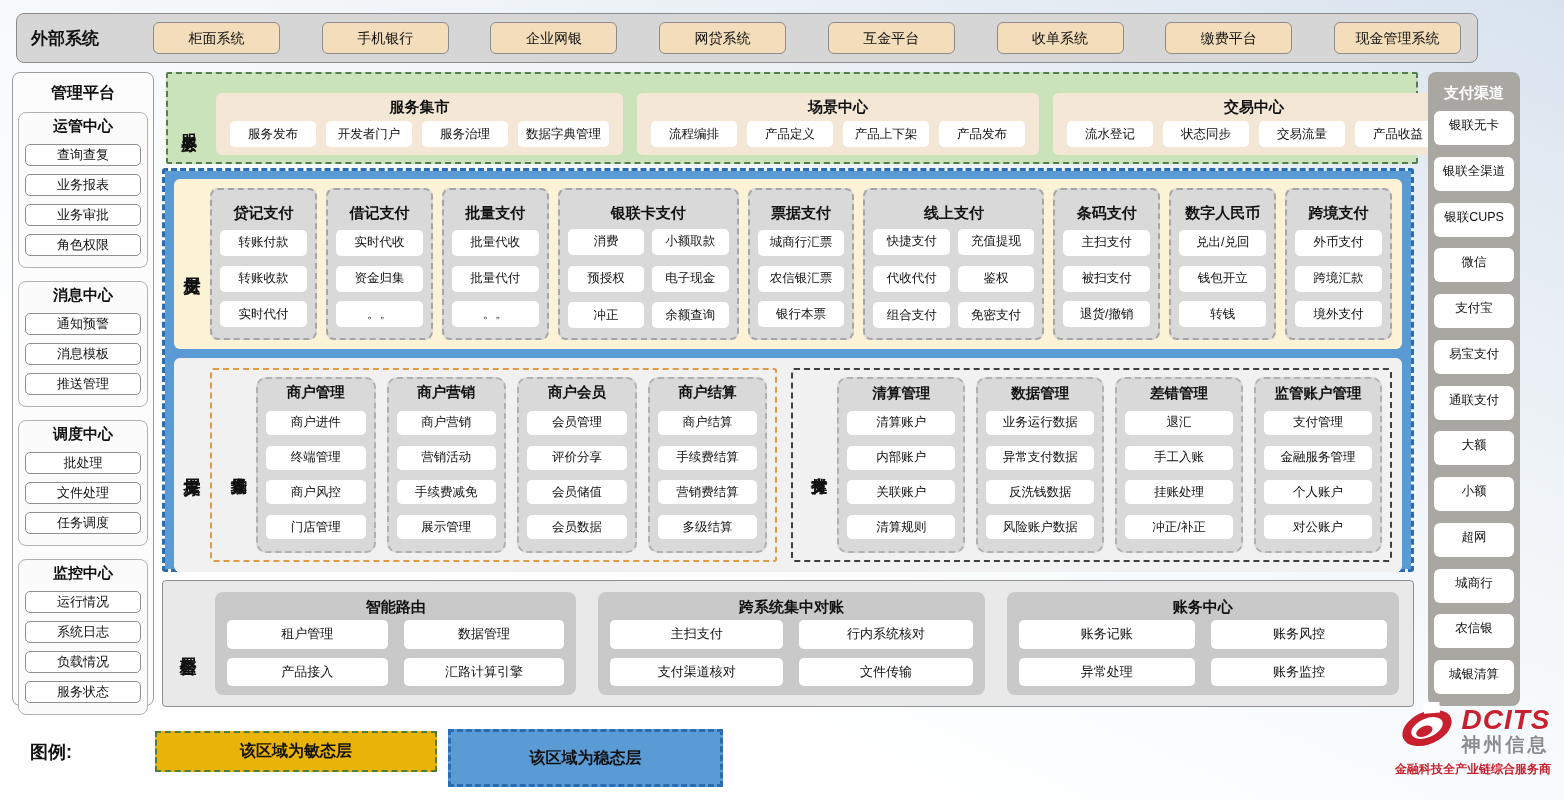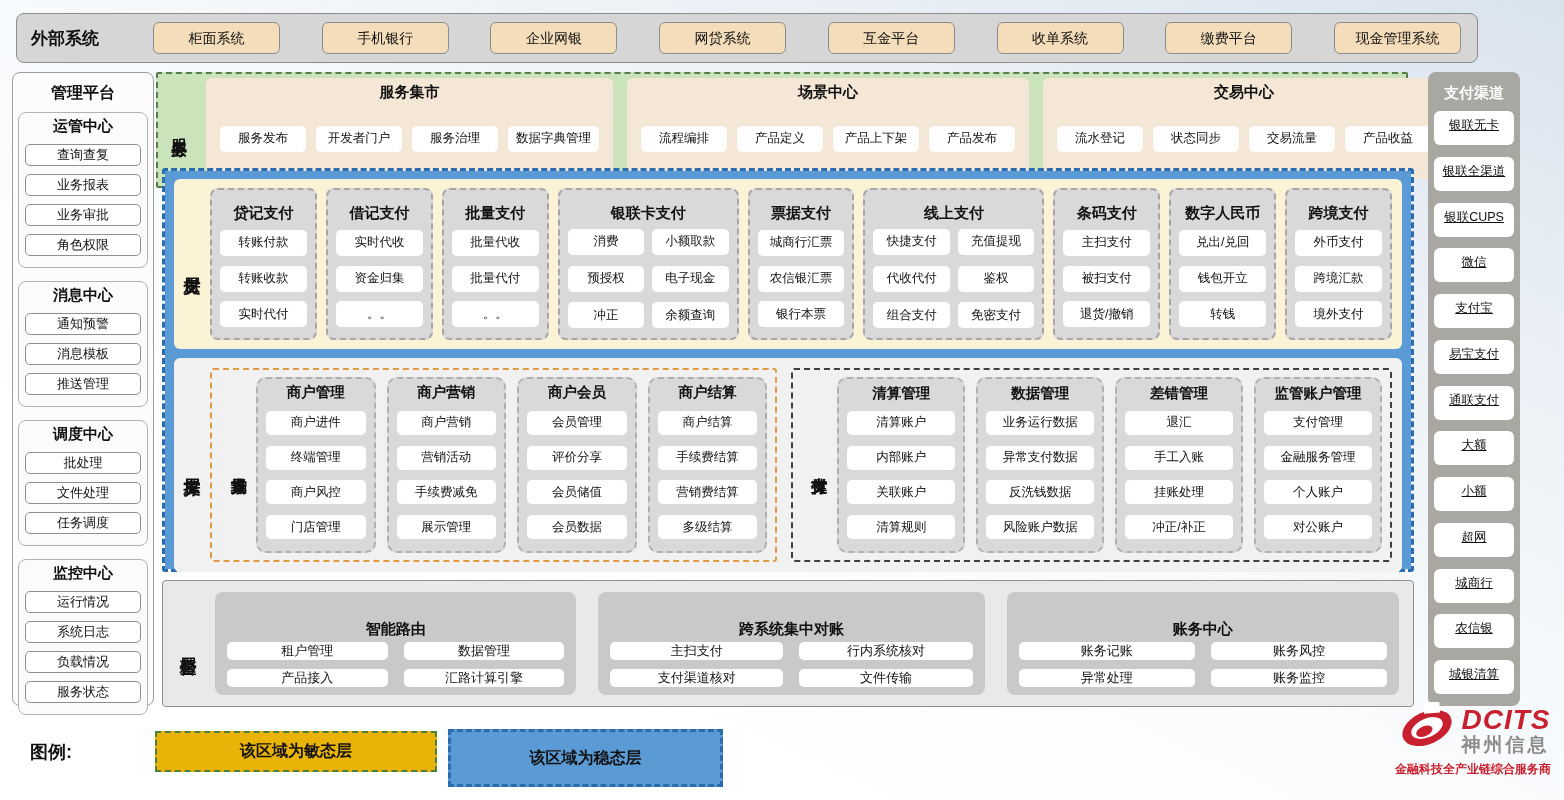--- a/index.html
+++ b/index.html
@@ -36,23 +36,23 @@
   .mgmt-title { text-align:center; font-weight:bold; font-size:16px; margin:4px 0 8px; }
   .mgmt-group { border:1px solid #b2b2b2; border-radius:8px; background:#fbfbfb; padding:2px 3px 3px; margin-bottom:13px; }
   .group-title { text-align:center; font-weight:bold; font-size:15px; line-height:21px; white-space:nowrap; }
   .mgmt-btn {
     height:22px; line-height:20px; text-align:center; font-size:13px;
     background:#fff; border:1px solid #8f8f8f; border-radius:5px; margin:8px 3px; white-space:nowrap;
   }
 
   
   .service {
-    left:156px; top:72px; width:1252px; height:116px;
+    left:166px; top:72px; width:1252px; height:92px;
     background:var(--agile-green,#cbe3ba); border:2px dashed #567d4e; border-radius:2px;
-    display:flex; align-items:stretch; padding:4px 12px 7px 8px; gap:14px;
+    display:flex; align-items:stretch; padding:19px 12px 7px 8px; gap:14px;
   }
   .vlabel {
     writing-mode:vertical-lr; text-orientation:upright;
     font-weight:bold; display:flex; align-items:center; justify-content:center;
     line-height:1; white-space:nowrap;
   }
   .svc-vlabel { width:26px; font-size:16px; letter-spacing:2px; }
   .svc-group { flex:1; background:var(--panel-peach,#f5e7d6); border-radius:6px; padding:1px 14px 7px; display:flex; flex-direction:column; }
   .svc-group .group-title { line-height:26px; }
   .svc-items { flex:1; display:flex; justify-content:space-between; align-items:center; gap:10px; }
@@ -104,39 +104,39 @@
 
   
   .integration {
     left:162px; top:580px; width:1252px; height:127px;
     background:#e9e9e9; border:1px solid #8f8f8f; border-radius:4px;
     display:flex; padding:0 12px 0 6px;
   }
   .int-vlabel { width:38px; font-size:17px; }
   .int-groups { flex:1; display:flex; gap:22px; padding:11px 2px 11px 8px; }
   .int-group { background:#c9c9c9; border-radius:8px; padding:1px 12px 9px; display:flex; flex-direction:column; min-width:0; }
-  .int-group .col-title { line-height:27px;margin-top:22px; }
+  .int-group .col-title { line-height:27px; }
   .int-items { flex:1; display:grid; grid-template-columns:1fr 1fr; gap:9px 16px; }
   .int-items .white-btn { font-size:13px; }
   .int-group:nth-child(1){ flex:1.08; }
   .int-group:nth-child(2){ flex:1.16; }
   .int-group:nth-child(3){ flex:1.18; }
   .int-group:nth-child(4){ flex:0.95; }
 
   
   .channels {
     left:1428px; top:72px; width:92px; height:634px;
     background:var(--channel-gray,#a8a7a2); border-radius:8px;
     display:flex; flex-direction:column; padding:8px 6px 12px;
   }
   .channels-title { color:#fff; font-weight:bold; font-size:15px; text-align:center; margin:4px 0 8px; white-space:nowrap; }
   .chan-list { flex:1; display:flex; flex-direction:column; justify-content:space-between; }
   .chan-btn {
     height:34px; line-height:29px; text-align:center; font-size:12.5px;
-    background:#fff; border-radius:6px; white-space:nowrap;text-decoration:underline;
+    background:#fff; border-radius:6px; white-space:nowrap;
   }
 
   
   .legend-label { left:30px; top:740px; font-weight:bold; font-size:18px; }
   .legend-box { display:flex; align-items:center; justify-content:center; font-weight:bold; font-size:16px; }
   .legend-agile { left:155px; top:731px; width:282px; height:41px; background:#eab308; border:2px dashed #4f7d3a; }
   .legend-stable { left:448px; top:729px; width:275px; height:58px; background:var(--stable-blue,#5b9bd5); border:3px dashed #2b6cb0; }
 
   
   .logo { left:1386px; top:702px; width:174px; display:flex; flex-direction:column; align-items:center; }

